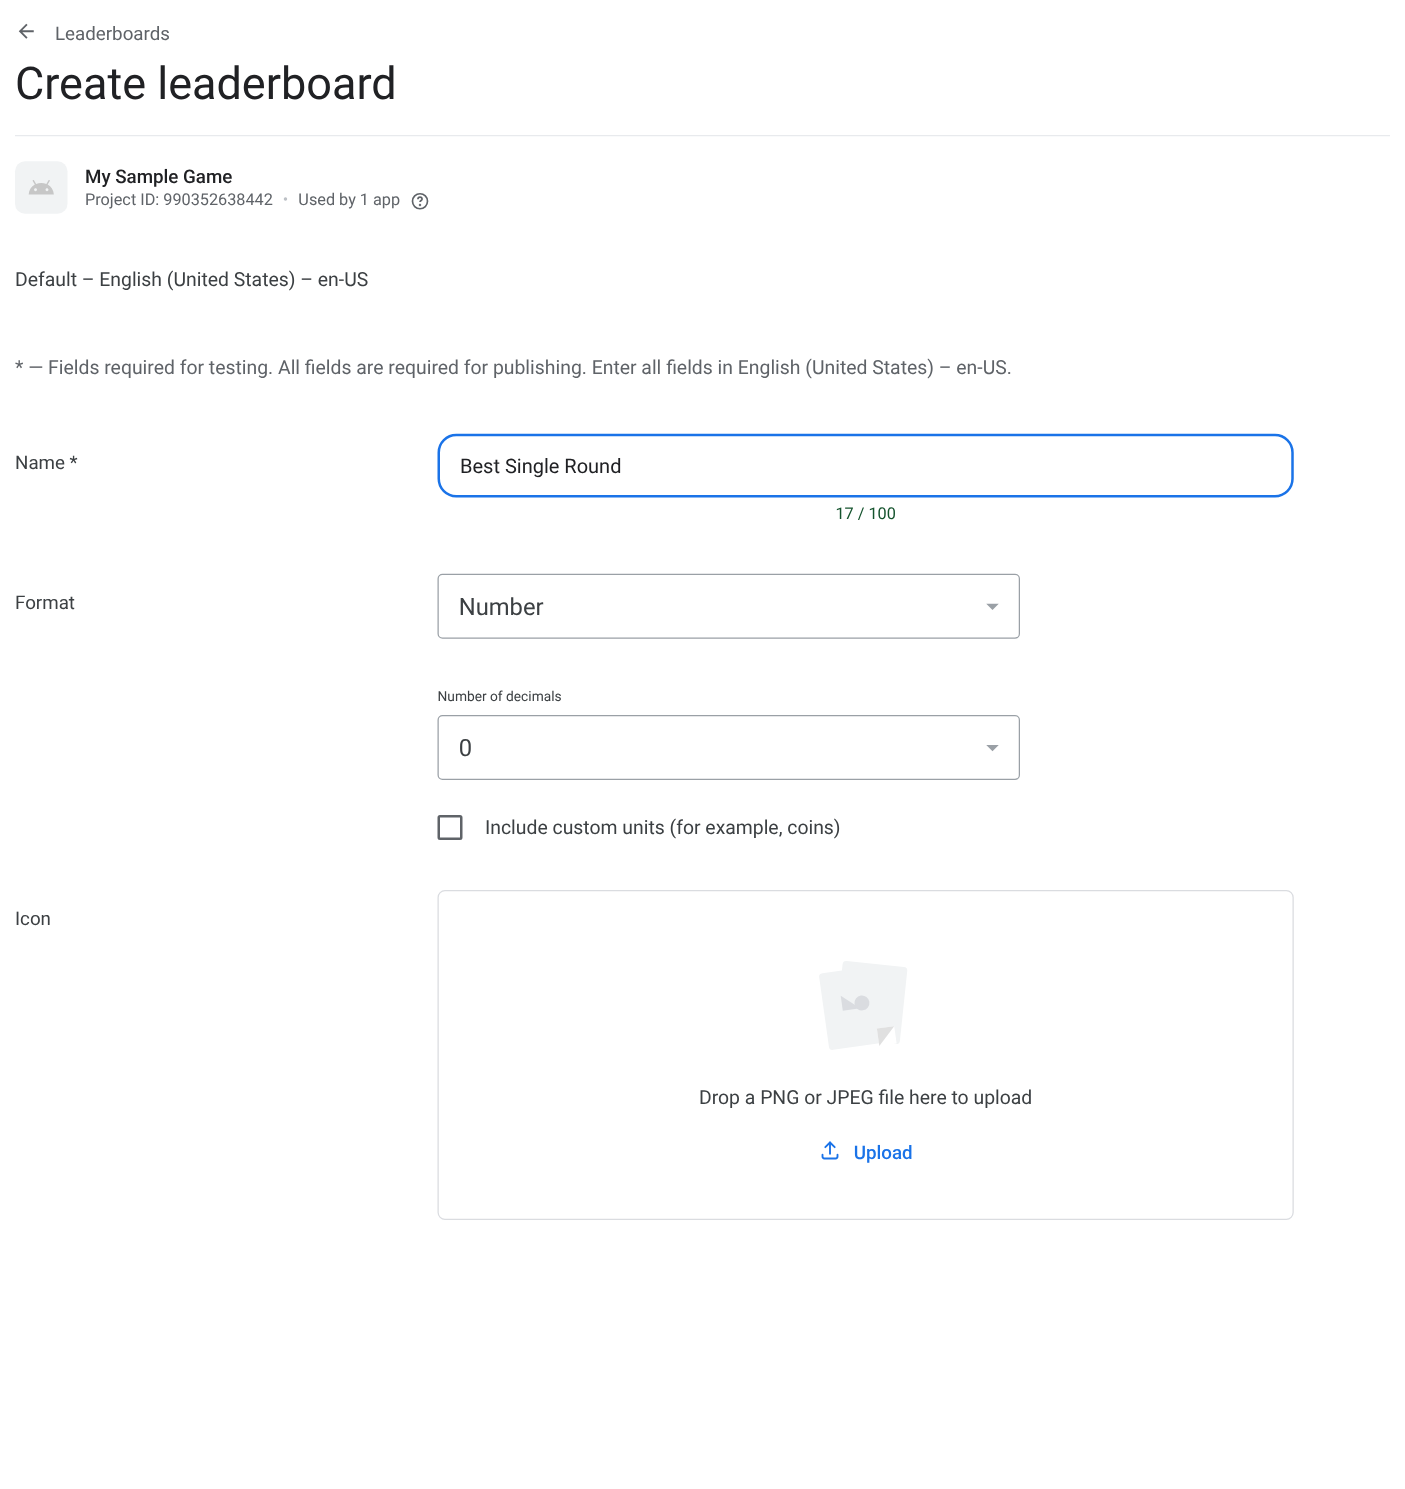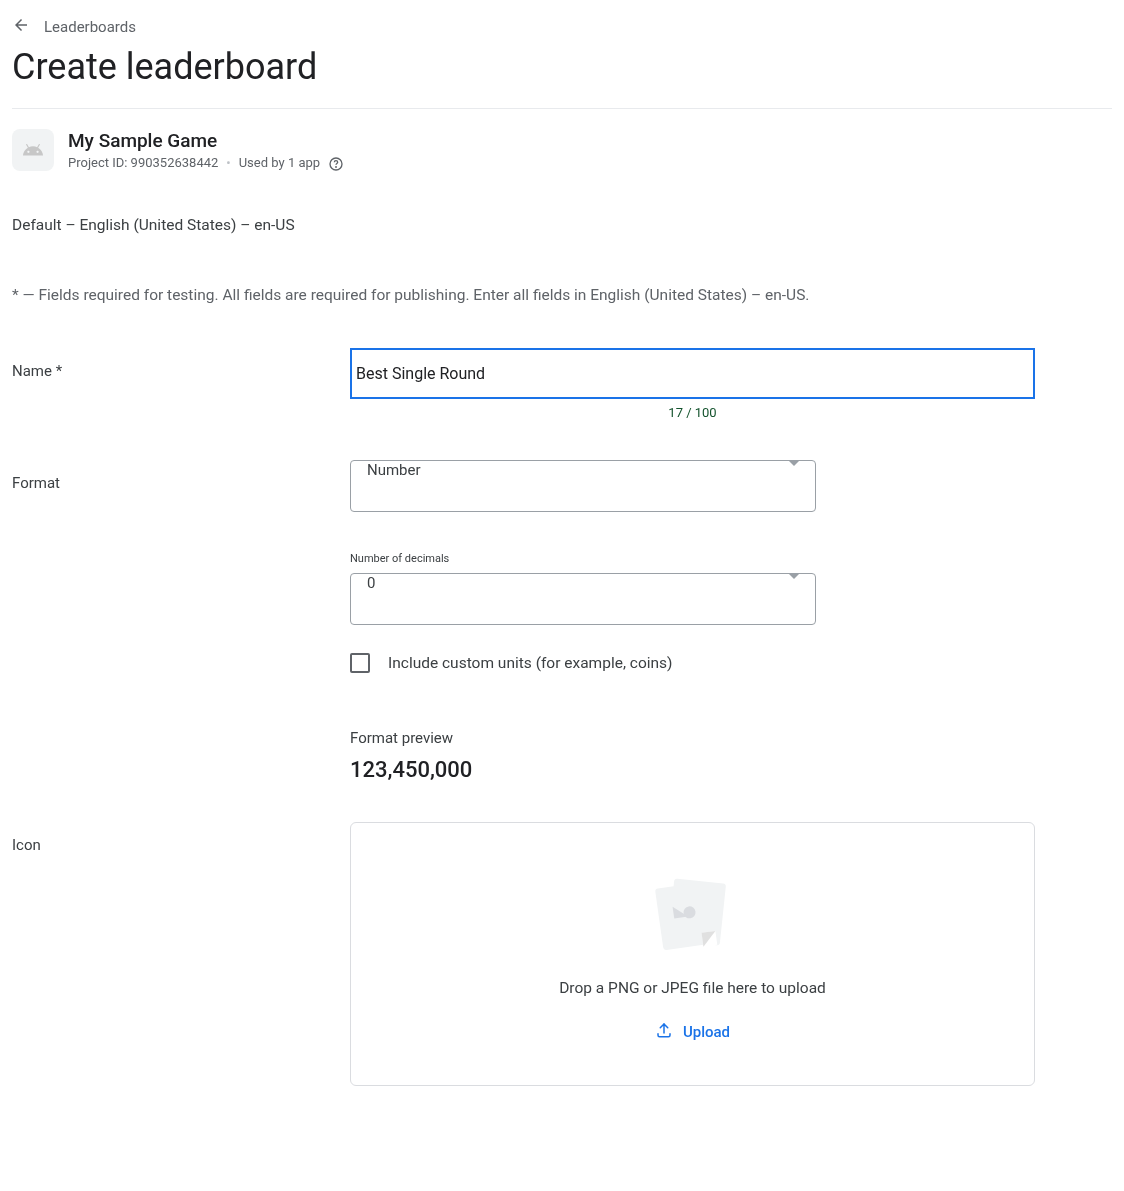--- a/index.html
+++ b/index.html
@@ -55,29 +55,30 @@
       display: flex;
       align-items: center;
       justify-content: center;
     }
     .game-icon svg {
       width: 22px;
       height: 22px;
       fill: #c7c7c7;
     }
     .game-meta-title {
-      font-size: 19px;
+      font-size: 15px;
       font-weight: 500;
       color: #202124;
       margin-bottom: 3px;
     }
     .game-meta-sub {
       font-size: 13px;
       color: #5f6368;
       display: flex;
+      align-items: center;
       gap: 8px;
     }
     .dot {
       color: #bdc1c6;
     }
     .help-icon svg {
       width: 16px;
       height: 16px;
       stroke: #5f6368;
       fill: none;
@@ -109,22 +110,22 @@
       flex: 1;
       max-width: 685px;
     }
     .text-input-wrapper {
       position: relative;
     }
     .text-input {
       width: 100%;
       height: 51px;
       border: 2px solid #1a73e8;
-      border-radius: 0;
-      padding: 0 4px;
+      border-radius: 15px;
+      padding: 0 16px;
       font-size: 16px;
       color: #202124;
       outline: none;
       font-family: inherit;
     }
     .char-counter {
       text-align: center;
       font-size: 13px;
       color: #14532d;
       margin-top: 6px;
@@ -132,24 +133,25 @@
     .select-wrap {
       position: relative;
       width: 466px;
     }
     .select-box {
       width: 100%;
       height: 52px;
       border: 1px solid #9aa0a6;
       border-radius: 4px;
       padding: 0 16px;
-      font-size: 15px;
+      font-size: 19px;
       color: #3c4043;
       background: #fff;
       display: flex;
+      align-items: center;
       justify-content: space-between;
       cursor: pointer;
     }
     .caret-down {
       width: 0;
       height: 0;
       border-left: 5px solid transparent;
       border-right: 5px solid transparent;
       border-top: 5px solid #9aa0a6;
     }
@@ -350,24 +352,20 @@
             <span class="caret-down"></span>
           </div>
         </div>
       </div>
 
       <div class="checkbox-row block-gap-md">
         <div class="checkbox"></div>
         <span>Include custom units (for example, coins)</span>
       </div>
 
-      <div class="block-gap-xl">
-        <div class="preview-label">Format preview</div>
-        <div class="preview-value">123,450,000</div>
-      </div>
 
     </div>
   </div>
 
   <div class="form-row block-gap-lg">
     <div class="form-label-col">Icon</div>
     <div class="form-value-col">
       <div class="dropzone">
         <div class="dropzone-visual">
           <div class="dzp back"></div>

